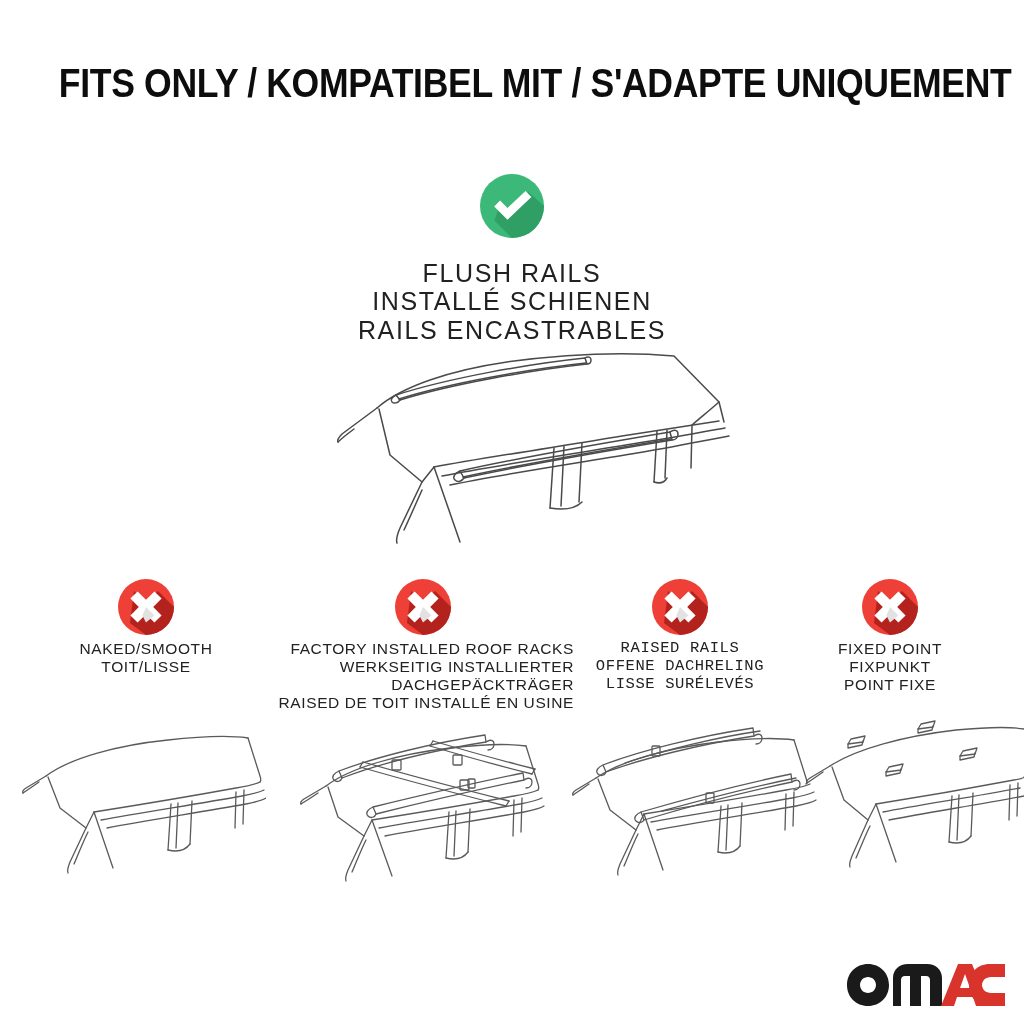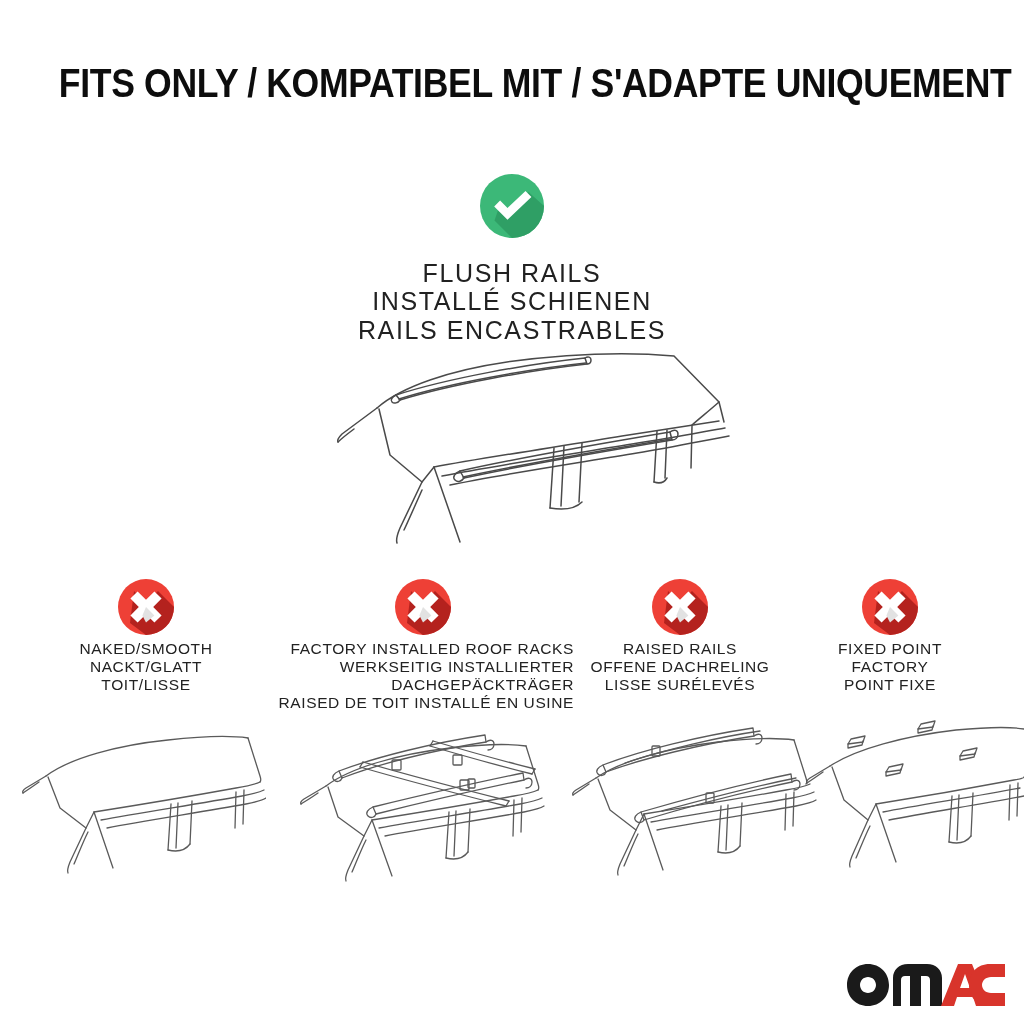--- a/index.html
+++ b/index.html
@@ -91,21 +91,21 @@
     font-size:15.5px;
     font-weight:400;
     letter-spacing:0.6px;
     color:#222;
     white-space:nowrap;
   }
 
   
   .col-1{left:26px;width:240px;}
   .col-2{left:272px;width:302px;text-align:right;}
-  .col-3{left:578px;width:204px;}
+  .col-3{left:578px;width:204px;font-family:Liberation Mono, monospace;}
   .col-4{left:786px;width:208px;}
 
   
   .art-row{
     position:absolute;
     left:0;right:0;top:716px;height:195px;
   }
   .art-cell{position:absolute;top:0;height:195px;}
   .art-cell svg{display:block;width:100%;height:100%;}
   .art-1{left:8px;width:258px;}
@@ -195,21 +195,20 @@
       <span class="xbadge">
         <svg viewBox="0 0 58 58" xmlns="http://www.w3.org/2000/svg" aria-hidden="true">
           <circle cx="29" cy="29" r="28" fill="#EE4036"></circle>
           <path d="M29 57 A28 28 0 0 0 57 29 L41 13 L29 25 L17 13 L13 45 Z" fill="#AF1F1C" opacity="0.92"></path>
           <path d="M20.6 13.4 L29 21.8 L37.4 13.4 L44.6 20.6 L36.2 29 L44.6 37.4 L37.4 44.6 L29 36.2 L20.6 44.6 L13.4 37.4 L21.8 29 L13.4 20.6 Z" fill="#ffffff"></path>
           <path d="M29 29 L37.4 37.4 L29 44.6 L25.4 37.4 Z" fill="#e2e2e2"></path>
         </svg>
       </span>
       <div class="cap">
         <span class="l">NAKED/SMOOTH</span>
-        <span class="l">NACKT/GLATT</span>
         <span class="l">TOIT/LISSE</span>
       </div>
     </div>
 
     <div class="bad-col col-2">
       <span class="xbadge">
         <svg viewBox="0 0 58 58" xmlns="http://www.w3.org/2000/svg" aria-hidden="true">
           <circle cx="29" cy="29" r="28" fill="#EE4036"></circle>
           <path d="M29 57 A28 28 0 0 0 57 29 L41 13 L29 25 L17 13 L13 45 Z" fill="#AF1F1C" opacity="0.92"></path>
           <path d="M20.6 13.4 L29 21.8 L37.4 13.4 L44.6 20.6 L36.2 29 L44.6 37.4 L37.4 44.6 L29 36.2 L20.6 44.6 L13.4 37.4 L21.8 29 L13.4 20.6 Z" fill="#ffffff"></path>
@@ -244,21 +243,21 @@
       <span class="xbadge">
         <svg viewBox="0 0 58 58" xmlns="http://www.w3.org/2000/svg" aria-hidden="true">
           <circle cx="29" cy="29" r="28" fill="#EE4036"></circle>
           <path d="M29 57 A28 28 0 0 0 57 29 L41 13 L29 25 L17 13 L13 45 Z" fill="#AF1F1C" opacity="0.92"></path>
           <path d="M20.6 13.4 L29 21.8 L37.4 13.4 L44.6 20.6 L36.2 29 L44.6 37.4 L37.4 44.6 L29 36.2 L20.6 44.6 L13.4 37.4 L21.8 29 L13.4 20.6 Z" fill="#ffffff"></path>
           <path d="M29 29 L37.4 37.4 L29 44.6 L25.4 37.4 Z" fill="#e2e2e2"></path>
         </svg>
       </span>
       <div class="cap">
         <span class="l">FIXED POINT</span>
-        <span class="l">FACTORY</span>
+        <span class="l">FIXPUNKT</span>
         <span class="l">POINT FIXE</span>
       </div>
     </div>
   </div>
 
   <div class="art-row">
 
     <div class="art-cell art-1">
       <svg viewBox="0 0 258 195" xmlns="http://www.w3.org/2000/svg" aria-hidden="true">
         <g fill="none" stroke="#5a5a5a" stroke-width="1.3" stroke-linecap="round" stroke-linejoin="round">

